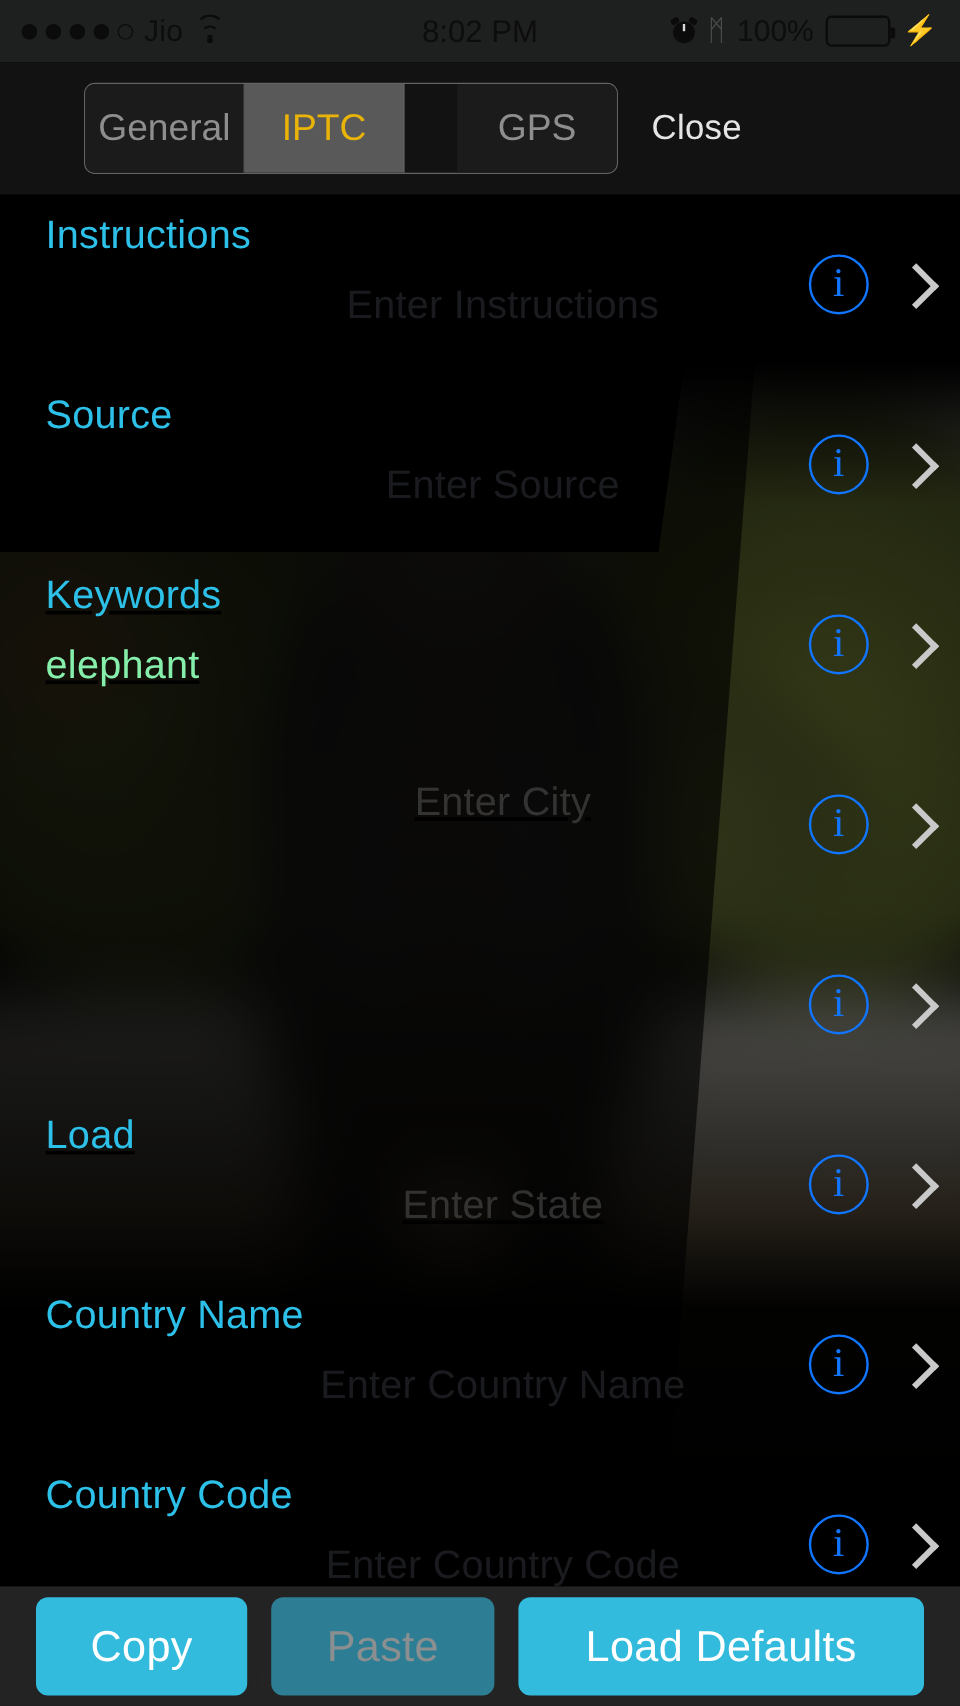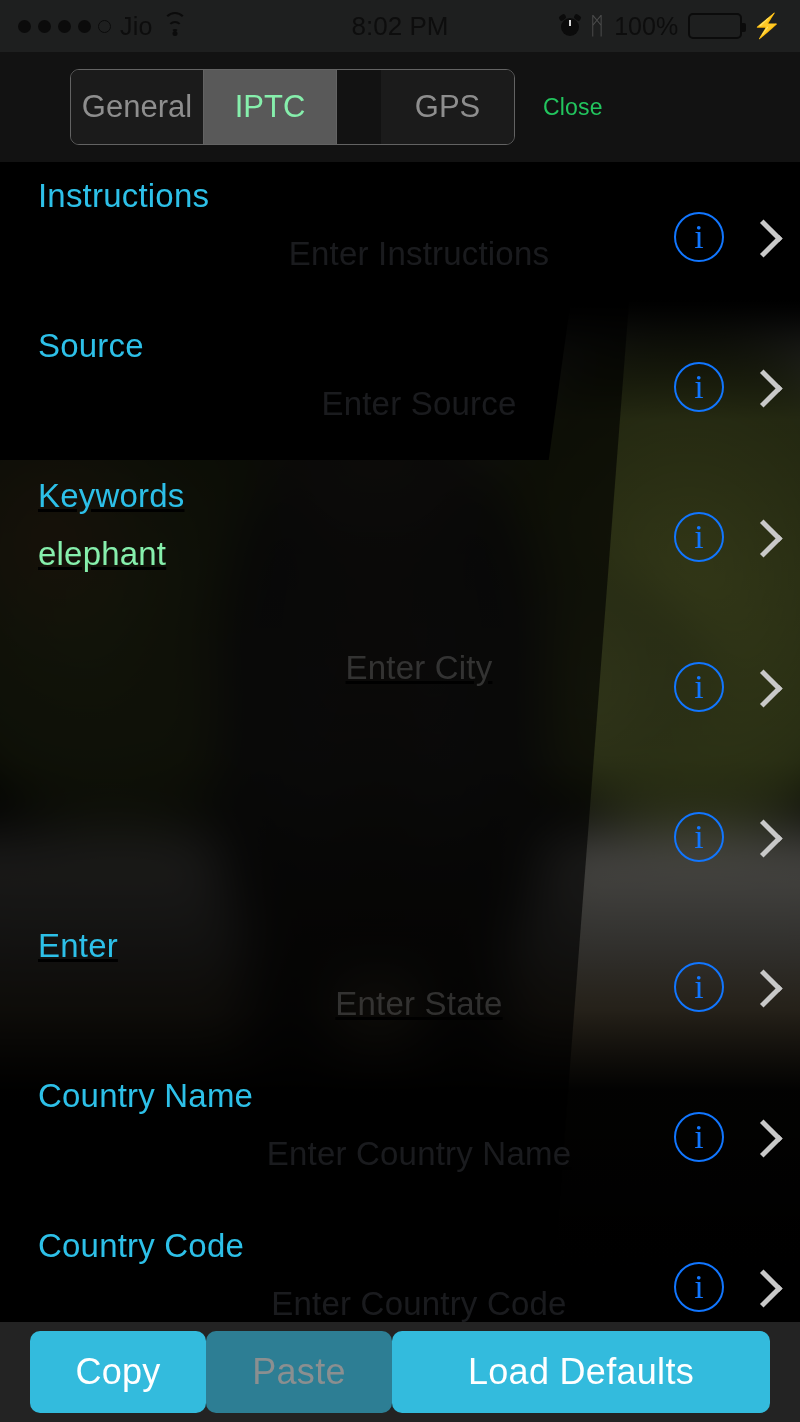--- a/index.html
+++ b/index.html
@@ -168,25 +168,25 @@
   .seg {
     width:133px; height:100%;
     display:flex; align-items:center; justify-content:center;
     font-size:31px;
     color:#8e8e8e;
     background:#1b1b1b;
     border-right:1px solid #636363;
     cursor:pointer;
   }
   .seg:last-child { border-right:none;margin-left:44px; }
-  .seg.selected { background:#595959; color:#86efac; }
+  .seg.selected { background:#595959; color:#eab308; }
   .close-link {
     margin-left:28px;
-    font-size:23px;
-    color:#22c55e;
+    font-size:29px;
+    color:#e5e5e5;
     cursor:pointer;
     letter-spacing:.2px;
   }
 
   
   .list {
     position:absolute; left:0; top:162px; right:0; bottom:100px;
     z-index:15;
     overflow:hidden;
   }
@@ -248,20 +248,21 @@
   }
 
   
   .toolbar {
     position:absolute; left:0; right:0; bottom:0;
     z-index:25;
     height:100px;
     background:rgba(38,38,38,0.92);
     display:flex; align-items:center;
     padding:0 30px;
+    gap:20px;
   }
   .btn {
     height:82px;
     border-radius:10px;
     display:flex; align-items:center; justify-content:center;
     font-size:36px;
     color:#ffffff;
     background:#33bbdd;
     cursor:pointer;
     letter-spacing:.3px;
@@ -372,21 +373,21 @@
     </div>
 
     <div class="row">
       <div class="accessories">
         <div class="info-icon">i</div>
         <div class="chev"></div>
       </div>
     </div>
 
     <div class="row">
-      <div class="label">Enter</div>
+      <div class="label">Load</div>
       <div class="value placeholder">Enter State</div>
       <div class="accessories">
         <div class="info-icon">i</div>
         <div class="chev"></div>
       </div>
     </div>
 
     <div class="row dark">
       <div class="label">Country Name</div>
       <div class="value placeholder">Enter Country Name</div>

